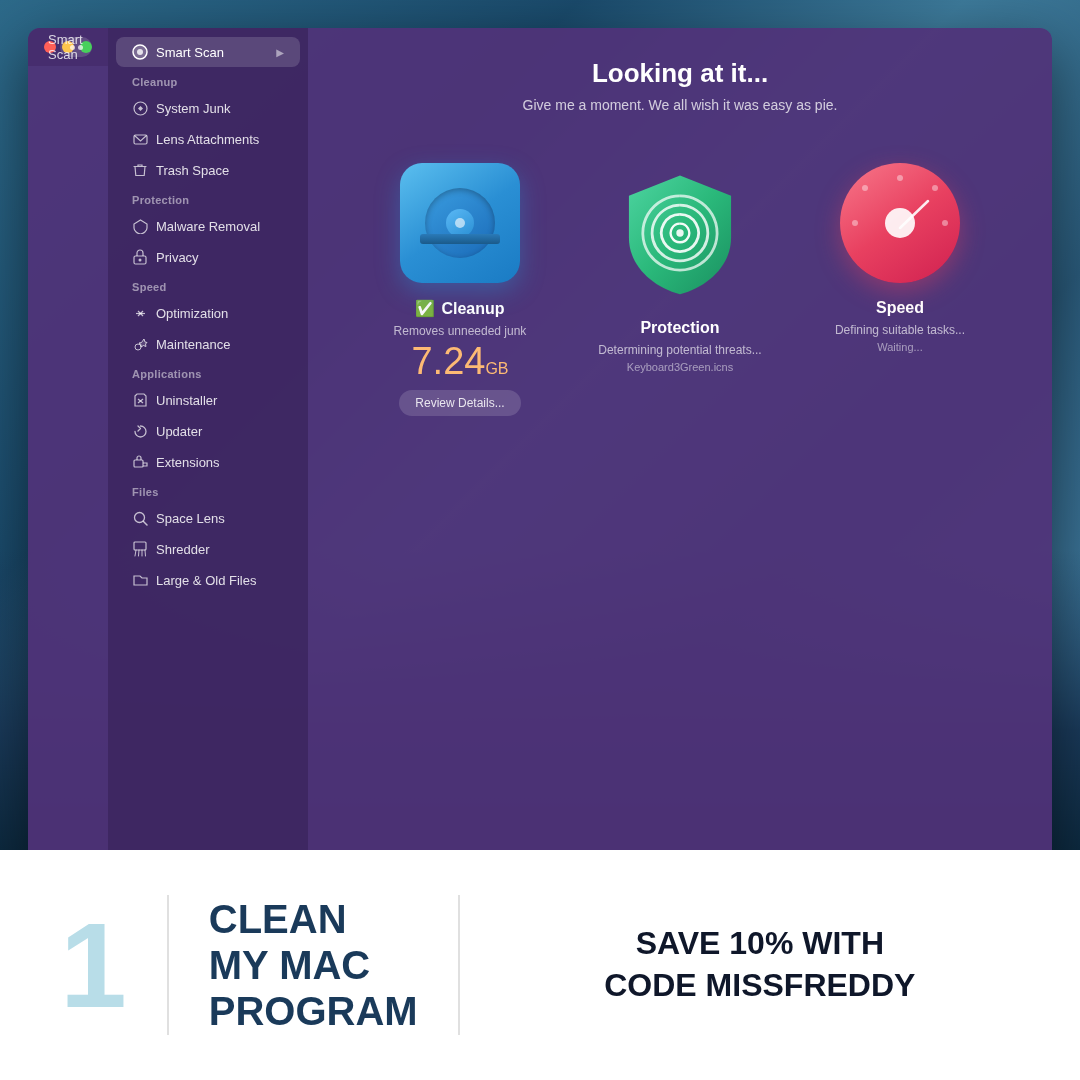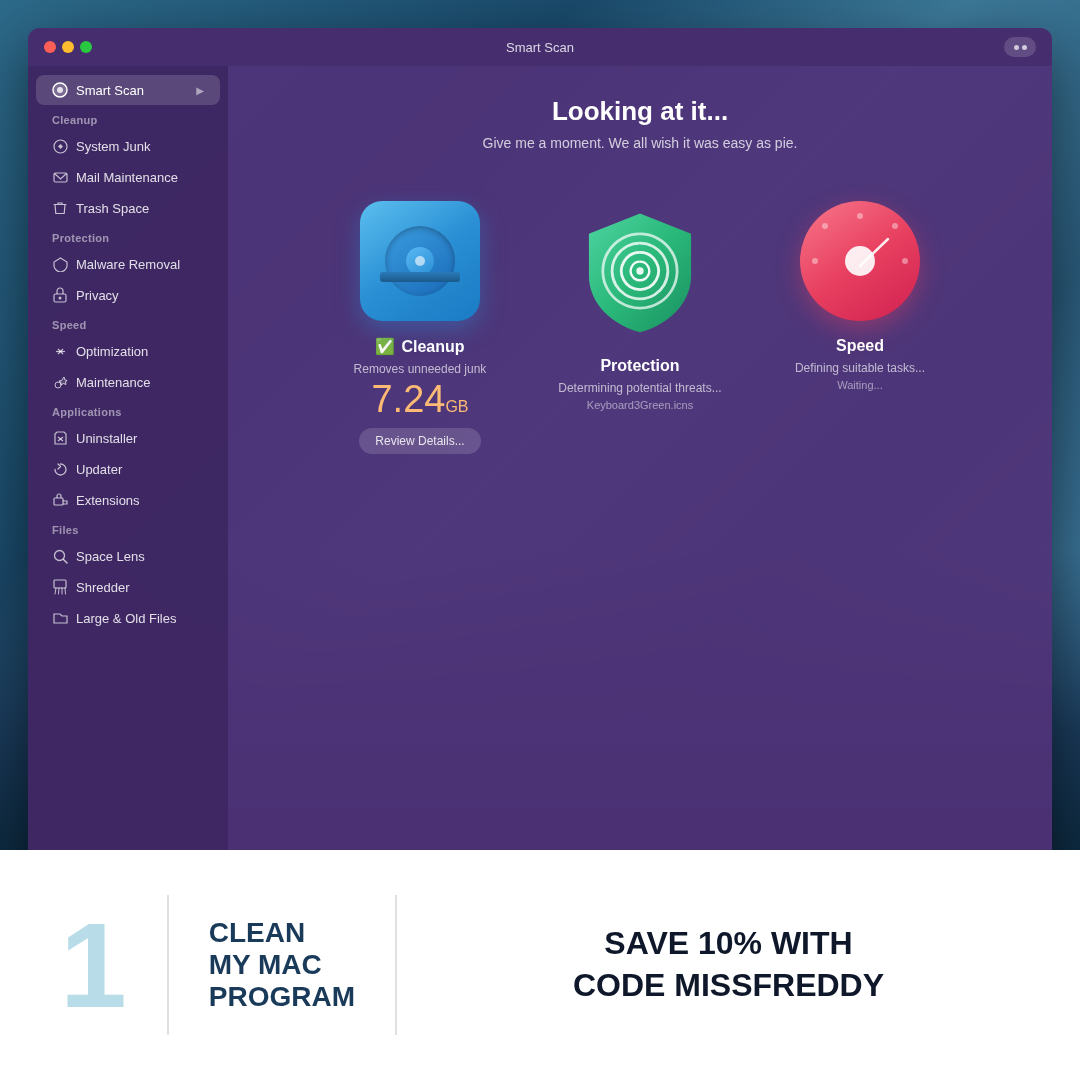--- a/index.html
+++ b/index.html
@@ -32,21 +32,21 @@
     .window {
       position: absolute;
       top: 28px;
       left: 28px;
       right: 28px;
       bottom: 200px;
       background: rgba(80, 50, 120, 0.92);
       border-radius: 12px;
       overflow: hidden;
       display: flex;
-      flex-direction: column;
+      flex-direction: row;
       box-shadow: 0 20px 60px rgba(0,0,0,0.5);
     }
 
     
     .titlebar {
       height: 38px;
       background: rgba(70, 45, 110, 0.95);
       display: flex;
       align-items: center;
       padding: 0 16px;
@@ -342,21 +342,21 @@
 
     .promo-number {
       font-size: 120px;
       font-weight: 900;
       color: #b8dde8;
       line-height: 1;
       font-style: normal;
     }
 
     .promo-title {
-      font-size: 28px;
+      font-size: 40px;
       font-weight: 900;
       color: #1a3a5a;
       line-height: 1.15;
       text-transform: uppercase;
     }
 
     .promo-code {
       flex: 1;
       text-align: center;
       font-size: 32px;
@@ -422,21 +422,21 @@
         <span>System Junk</span>
       </div>
 
       <div class="sidebar-item">
         <span class="sidebar-icon">
           <svg width="15" height="15" viewBox="0 0 15 15" fill="none">
             <rect x="1" y="3" width="13" height="9" rx="1.5" stroke="rgba(255,255,255,0.7)" stroke-width="1.2"></rect>
             <path d="M1.5 3.5 L7.5 9 L13.5 3.5" stroke="rgba(255,255,255,0.7)" stroke-width="1.2"></path>
           </svg>
         </span>
-        <span>Mail Maintenance</span>
+        <span>Lens Attachments</span>
       </div>
 
       <div class="sidebar-item">
         <span class="sidebar-icon">
           <svg width="14" height="15" viewBox="0 0 14 15" fill="none">
             <path d="M1 3.5 H13 M5 3.5 V2 H9 V3.5 M2 3.5 L2.8 12.5 H11.2 L12 3.5" stroke="rgba(255,255,255,0.7)" stroke-width="1.2" stroke-linecap="round"></path>
           </svg>
         </span>
         <span>Trash Space</span>
       </div>

